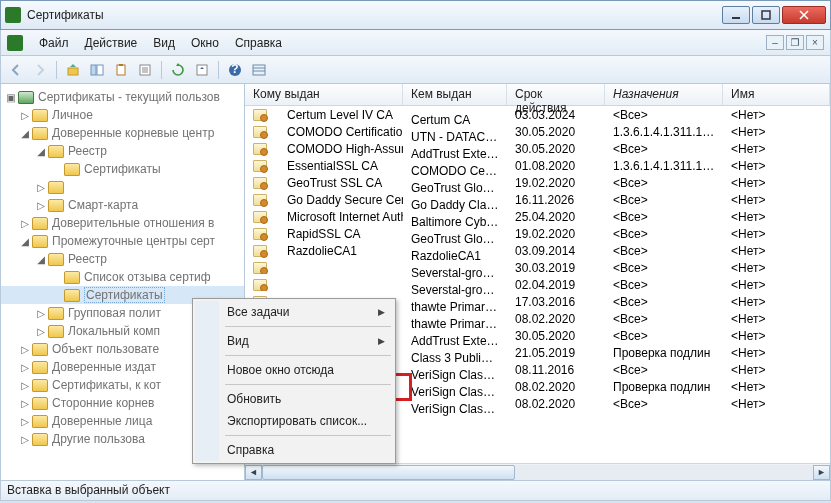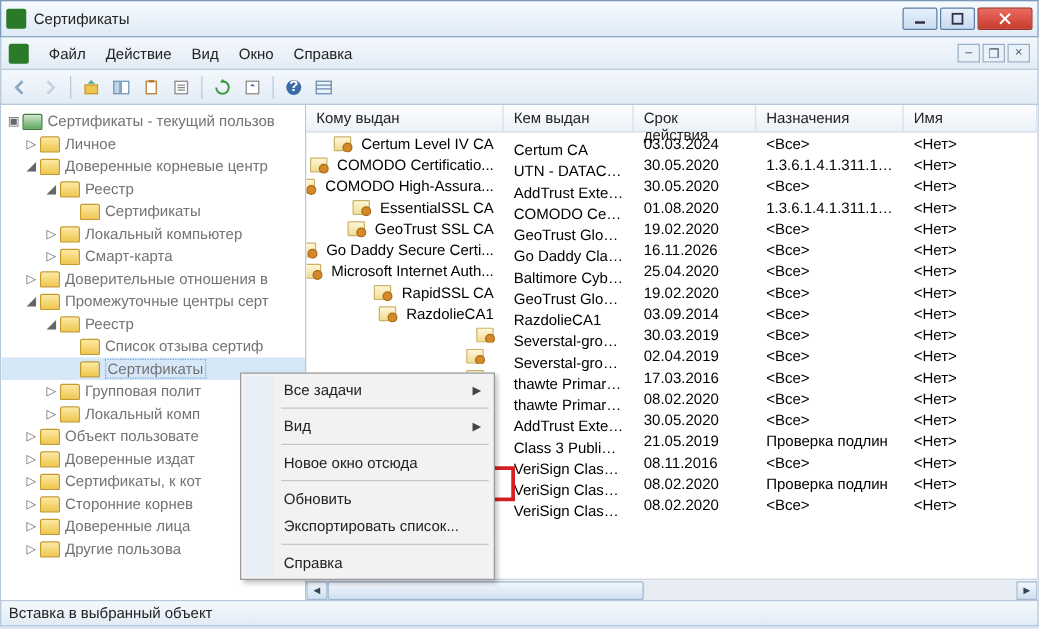--- a/index.html
+++ b/index.html
@@ -36,25 +36,25 @@
   .folder.root { background:linear-gradient(#cfe8cf,#5fa65f); border-color:#3d7a3d; }
   .row.sel { background:#d6e8f8; }
   .row.sel .label { border:1px dotted #7aa7d4; padding:0 1px; }
   .label { color:#737373; }
   .ind1 { padding-left:18px; } .ind2 { padding-left:34px; } .ind3 { padding-left:50px; }
 
   
   .listwrap { flex:1; display:flex; flex-direction:column; overflow:hidden; position:relative; }
   .cols { display:flex; height:22px; background:linear-gradient(#fdfdfe,#ebf1f7); border-bottom:1px solid #cdd7e1; }
   .col { border-right:1px solid #d7e0e9; padding:3px 8px; color:#222; }
-  .col.c1{width:158px;} .col.c2{width:104px;} .col.c3{width:98px;} .col.c4{width:118px;} .col.c5{flex:1;}
+  .col.c1{width:158px;} .col.c2{width:104px;} .col.c3{width:98px;} .col.c4{width:118px;font-style:italic;} .col.c5{flex:1;}
   .rows { flex:1; overflow:hidden; }
   .lrow { display:flex; height:17px; align-items:center; }
   .cell { padding:0 8px; overflow:hidden; white-space:nowrap; text-overflow:ellipsis; }
-  .cell.c1{width:158px; display:flex; align-items:center; gap:8px;justify-content:flex-end;} .cell.c2{width:104px;margin-top:11px;} .cell.c3{width:98px;} .cell.c4{width:118px;} .cell.c5{flex:1;}
+  .cell.c1{width:158px; display:flex; align-items:center; gap:20px;} .cell.c2{width:104px;margin-top:11px;} .cell.c3{width:98px;} .cell.c4{width:118px;} .cell.c5{flex:1;}
   .certicon { width:14px; height:12px; background:linear-gradient(#fef6d6,#f2dd93); border:1px solid #cbb264; border-radius:1px; flex-shrink:0; position:relative; }
   .certicon::after{content:""; position:absolute; right:-2px; bottom:-2px; width:6px; height:6px; background:#d48a2a; border-radius:50%; border:1px solid #a86a16;}
 
   .hscroll { height:17px; background:#eef2f6; border-top:1px solid #cdd7e1; display:flex; align-items:center; }
   .hscroll .track{ flex:1; height:15px; background:#e6ecf2; position:relative;}
   .hscroll .thumb{ position:absolute; left:0; width:46%; height:100%; background:linear-gradient(#f2f7fc,#cfe0f0); border:1px solid #9fb7cf; border-radius:2px;}
   .hscroll .arrow{ width:17px; height:15px; background:linear-gradient(#f2f7fc,#cfe0f0); border:1px solid #9fb7cf; display:flex; align-items:center; justify-content:center; font-size:9px; color:#345;}
 
   
   .status { height:20px; border:1px solid #b8c9da; border-top:none; background:linear-gradient(#f4f8fc,#e2ecf6); padding:2px 6px; color:#222; }
@@ -197,21 +197,20 @@
         <span class="label">Реестр</span>
       </div>
     <div class="row ind3">
         <span class="exp"></span>
         <span class="folder"></span>
         <span class="label">Сертификаты</span>
       </div>
     <div class="row ind2">
         <span class="exp">▷</span>
         <span class="folder"></span>
-        <span class="label">Локальный компьютер</span>
       </div>
     <div class="row ind2">
         <span class="exp">▷</span>
         <span class="folder"></span>
         <span class="label">Смарт-карта</span>
       </div>
     <div class="row ind1">
         <span class="exp">▷</span>
         <span class="folder"></span>
         <span class="label">Доверительные отношения в</span>

